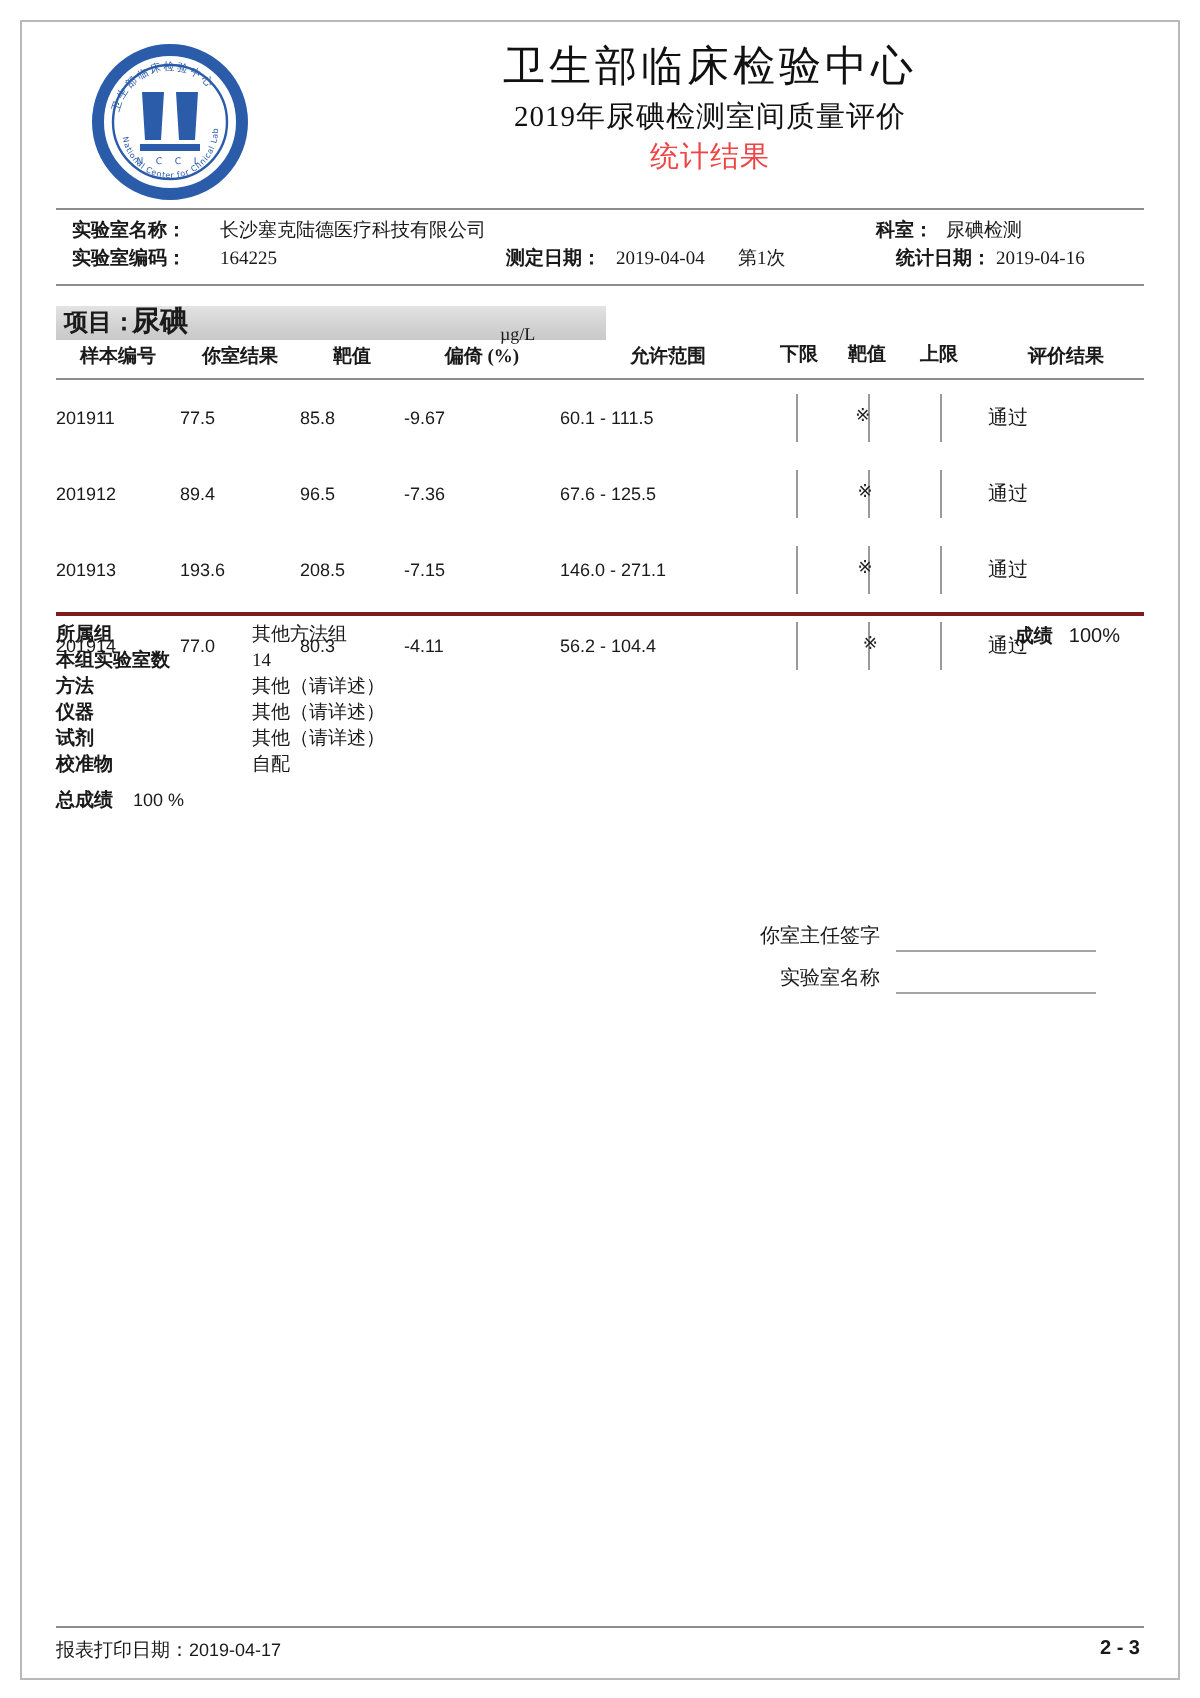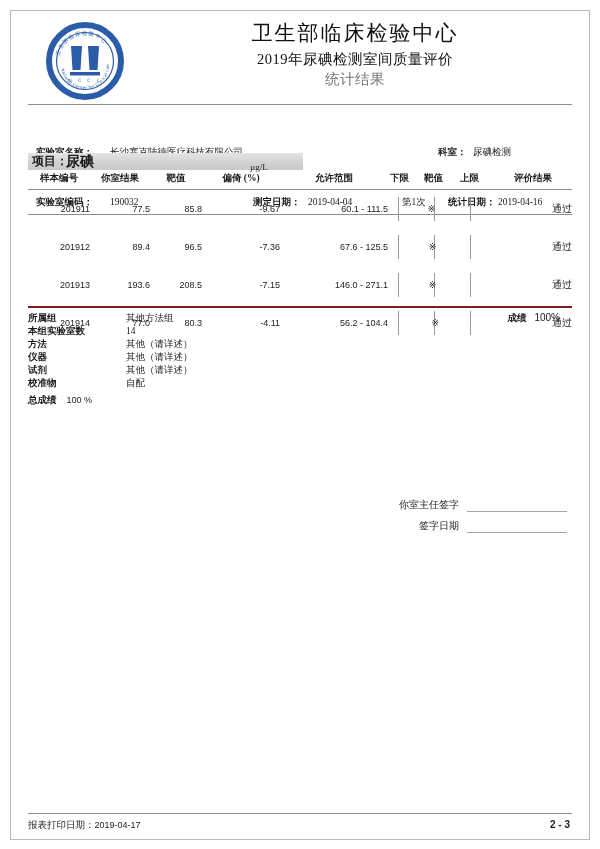--- a/index.html
+++ b/index.html
@@ -67,52 +67,51 @@
   .title-sub {
     font-size: 14.5px;
     line-height: 22px;
     letter-spacing: 0.5px;
     color: #111;
   }
   .title-sub2 {
     font-size: 14.5px;
     line-height: 19px;
     letter-spacing: 0.5px;
-    color: #737373;
+    color: #ef4444;
   }
 
   
   .info-box {
     position: absolute;
     left: 28px;
     top: 104px;
     width: 544px;
     box-sizing: border-box;
     border-top: 1px solid #8d8d8d;
     border-bottom: 1px solid #8d8d8d;
     padding: 4px 0 5px 0;
     font-size: 9.5px;
   }
   .info-row {
     position: relative;
     height: 14px;
     line-height: 14px;
-    margin-top: 36px;
   }
   .info-cell { position: absolute; white-space: nowrap; }
   .lbl { font-weight: bold; }
   .c-labname   { left: 8px; }
   .c-labnamev  { left: 82px; }
   .c-dept      { left: 410px; }
   .c-deptv     { left: 445px; }
   .c-labcode   { left: 8px; }
   .c-labcodev  { left: 82px; }
   .c-testdate  { left: 225px; }
   .c-testdatev { left: 280px; }
-  .c-batch     { left: 374px; }
+  .c-batch     { left: 341px; }
   .c-statdate  { left: 420px; }
   .c-statdatev { left: 470px; }
 
   
   .project-bar {
     position: absolute;
     left: 28px;
     top: 153px;
     width: 275px;
     height: 17px;
@@ -159,21 +158,21 @@
   table.results th {
     font-weight: bold;
     font-size: 9.5px;
     padding: 0 0 4px 0;
     border-bottom: 1px solid #8d8d8d;
     text-align: center;
     white-space: nowrap;
   }
   table.results td {
     padding: 7px 0 7px 0;
-    text-align: right;
+    text-align: left;
     font-family: "Liberation Sans", sans-serif;
     font-size: 9px;
     white-space: nowrap;
   }
   table.results td.cn {
     font-family: "Liberation Serif", "DejaVu Serif", serif;
     font-size: 10px;
   }
   
   .col-sid   { width: 62px; }
@@ -274,25 +273,24 @@
   .total-score .tv {
     font-family: "Liberation Sans", sans-serif;
     font-weight: normal;
     font-size: 9px;
     margin-left: 10px;
   }
 
   
   .sign-area {
     position: absolute;
-    left: 387px;
+    left: 368px;
     top: 458px;
     width: 180px;
     font-size: 10px;
-    margin-top: 36px;
   }
   .sign-row {
     position: relative;
     height: 21px;
     line-height: 21px;
     text-align: right;
   }
   .sign-label {
     position: absolute;
     right: 108px;
@@ -370,21 +368,21 @@
 
   <div class="info-box">
     <div class="info-row">
       <span class="info-cell lbl c-labname">实验室名称：</span>
       <span class="info-cell c-labnamev">长沙塞克陆德医疗科技有限公司</span>
       <span class="info-cell lbl c-dept">科室：</span>
       <span class="info-cell c-deptv">尿碘检测</span>
     </div>
     <div class="info-row">
       <span class="info-cell lbl c-labcode">实验室编码：</span>
-      <span class="info-cell c-labcodev">190032</span>
+      <span class="info-cell c-labcodev">164225</span>
       <span class="info-cell lbl c-testdate">测定日期：</span>
       <span class="info-cell c-testdatev">2019-04-04</span>
       <span class="info-cell c-batch">第1次</span>
       <span class="info-cell lbl c-statdate">统计日期：</span>
       <span class="info-cell c-statdatev">2019-04-16</span>
     </div>
   </div>
 
   <div class="project-bar">
     <span class="project-label">项目：</span>
@@ -524,21 +522,21 @@
   <div class="total-score">
     <span>总成绩</span><span class="tv">100 %</span>
   </div>
 
   <div class="sign-area">
     <div class="sign-row">
       <span class="sign-label">你室主任签字</span>
       <span class="sign-line"></span>
     </div>
     <div class="sign-row">
-      <span class="sign-label">签字日期</span>
+      <span class="sign-label">实验室名称</span>
       <span class="sign-line"></span>
     </div>
   </div>
 
   <div class="footer">
     <span class="footer-left">
       <span>报表打印日期：</span><span class="fv">2019-04-17</span>
     </span>
     <span class="footer-right">2 - 3</span>
   </div>

